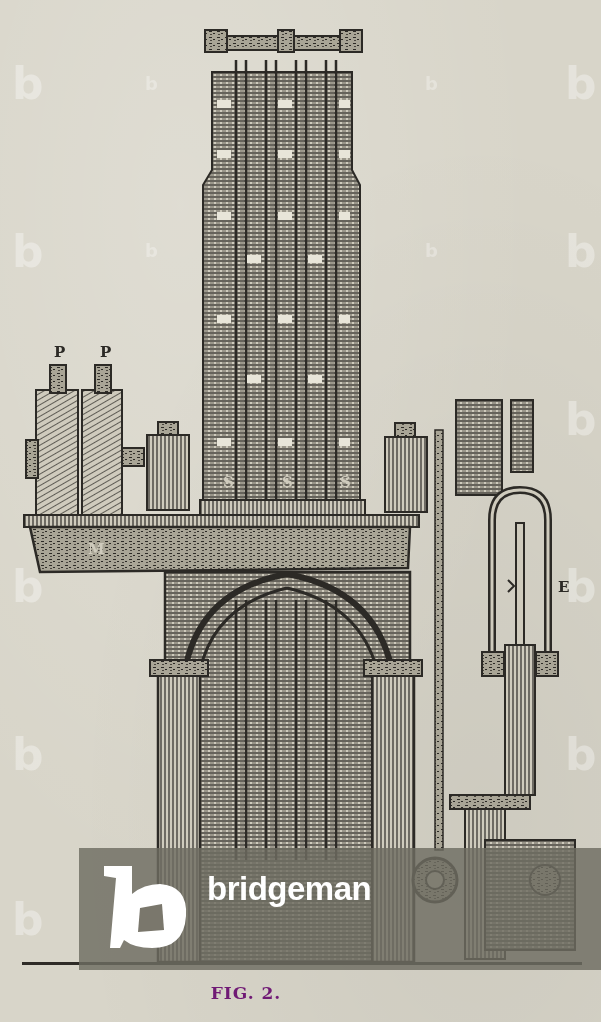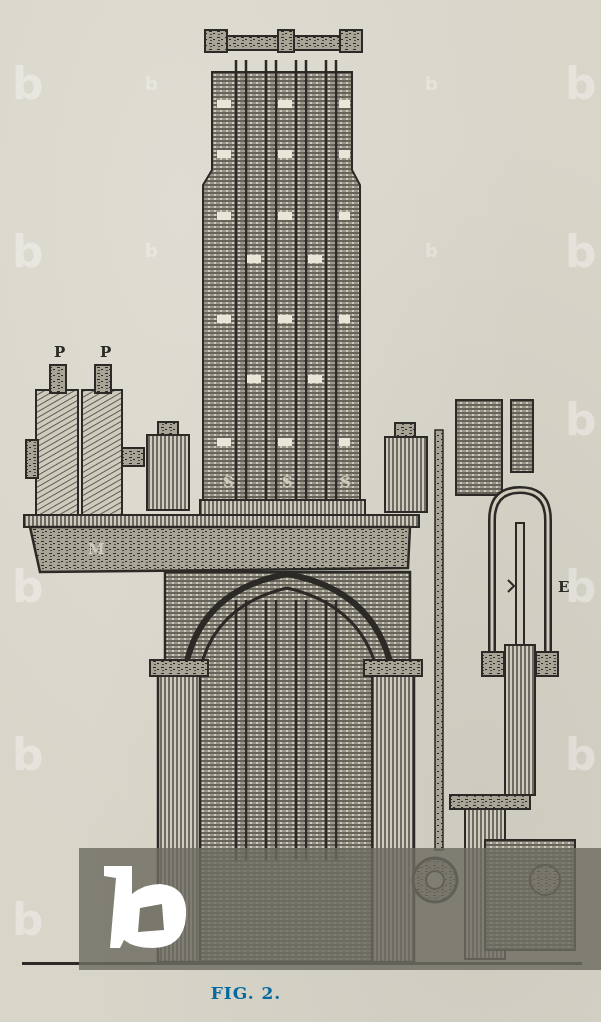--- a/index.html
+++ b/index.html
@@ -21,21 +21,21 @@
   }
   .wm.big { font-size: 44px; }
   .wm.small { font-size: 18px; color: rgba(255,255,255,0.3); }
   .label {
     position: absolute; font-family: "DejaVu Serif", serif; font-size: 15px;
     color: #2c2a26; font-weight: bold;
   }
   .caption {
     position: absolute; left: 0; width: 492px; top: 983px; text-align: center;
     font-family: "DejaVu Serif", serif; font-weight: bold; font-size: 17px;
-    letter-spacing: 1px; color: #0369a1;
+    letter-spacing: 1px; color: #701a75;
   }
   .band {
     position: absolute; left: 79px; top: 848px; width: 522px; height: 122px;
     background: rgba(110,108,98,0.82);
   }
   .logo-b {
     position: absolute; left: 104px; top: 864px; width: 84px; height: 86px;
   }
   .logo-text {
     position: absolute; left: 207px; top: 873px; color: #ffffff;
@@ -206,15 +206,16 @@
 <div class="label" style="left:282px;top:473px;color:#cfcbbd">S</div>
 <div class="label" style="left:340px;top:473px;color:#cfcbbd">S</div>
 <div class="label" style="left:558px;top:578px">E</div>
 
 <div class="band"></div>
 <svg class="logo-b" viewBox="0 0 84 86">
   <path d="M0 2 L28 2 L28 30 Q40 20 56 20 Q84 22 82 52 Q80 84 48 84 Q30 84 20 76 L16 84 L6 84 L12 14 L0 12 Z" fill="#ffffff"></path>
   <path d="M36 44 L58 40 L60 66 L34 68 Z" fill="#7a776c"></path>
 </svg>
 <div class="logo-text">
+  <span>bridgeman</span>
 </div>
 
 <div class="caption">FIG. 2.</div>
 
 </body></html>

